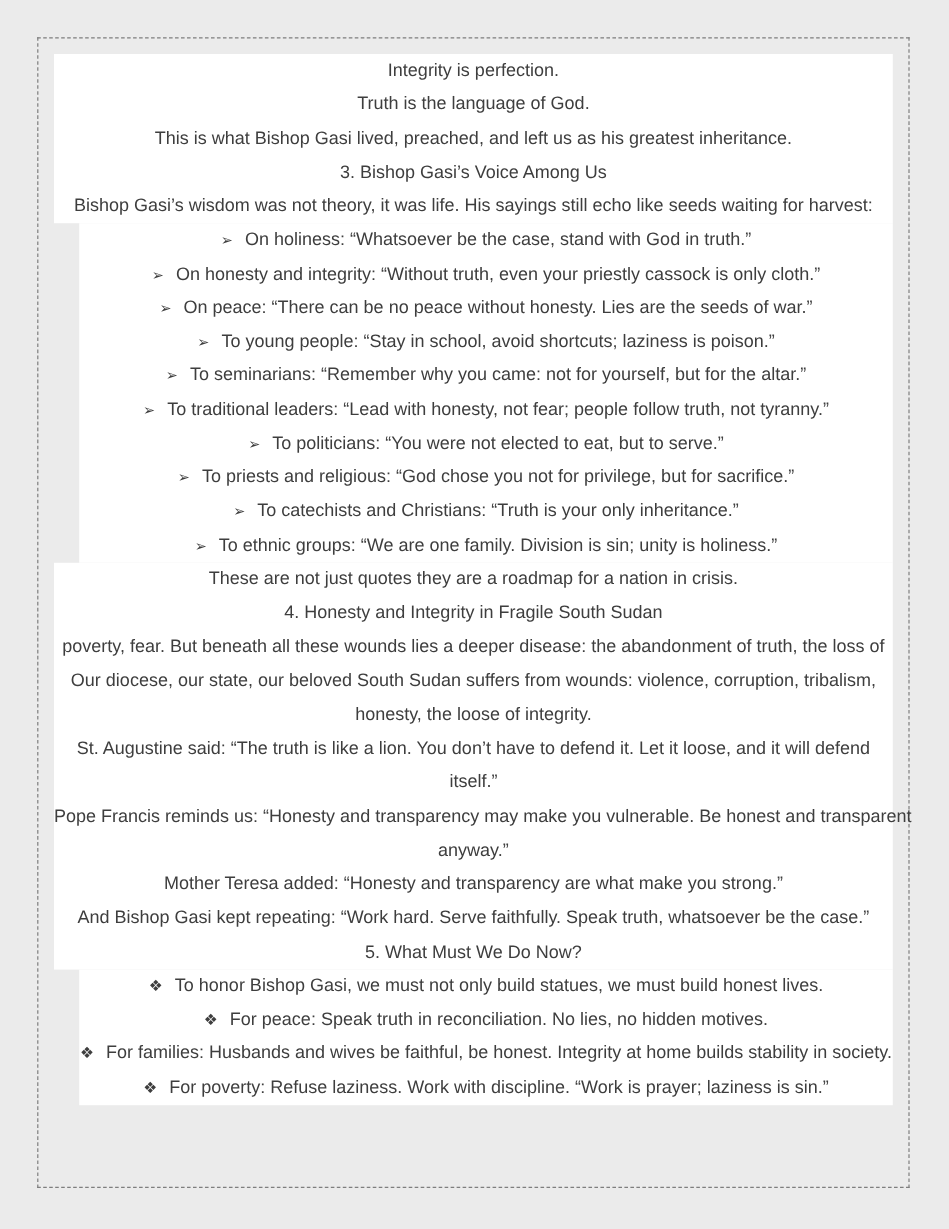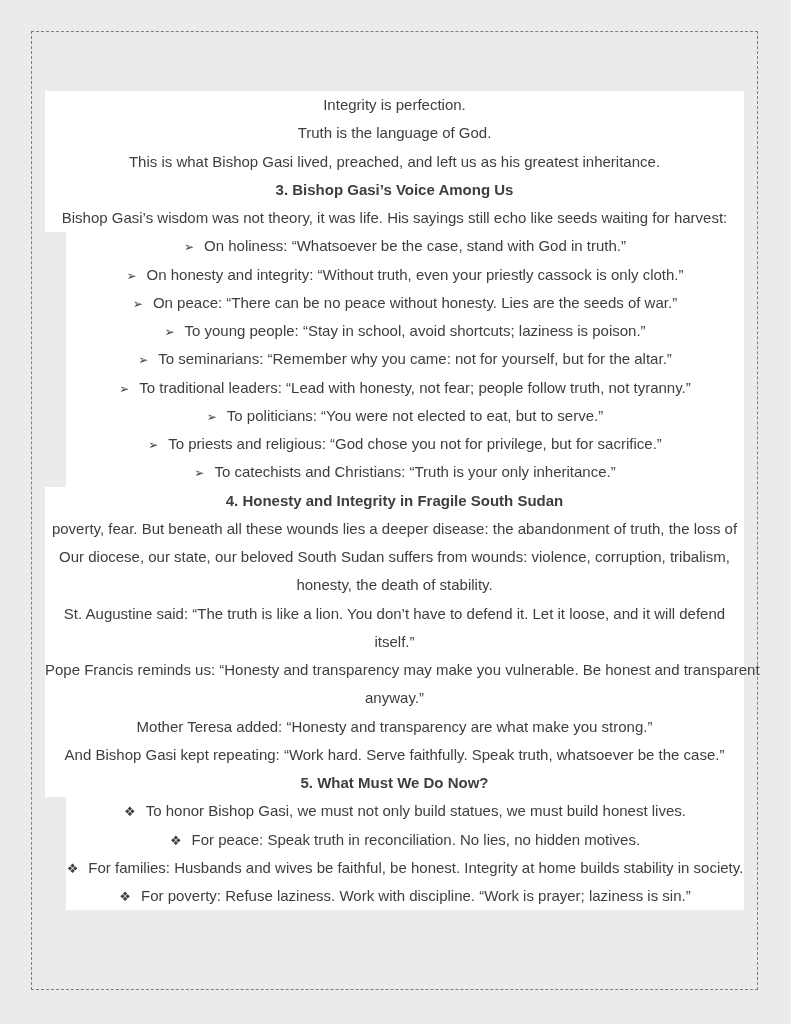--- a/index.html
+++ b/index.html
@@ -21,38 +21,37 @@
     top: 31px;
     width: 727px;
     height: 959px;
     box-sizing: border-box;
     border: 1px dashed #7e7e7e;
     padding: 13px;
     background: transparent;
   }
   .doc-content {
     width: 699px;
-    margin-top: 46px;
   }
   .block {
     background: #ffffff;
   }
   .block.indented {
     margin-left: 21px;
   }
   .line {
     height: 28.25px;
     line-height: 28.25px;
     font-size: 15px;
     text-align: center;
     white-space: nowrap;
     overflow: visible;
   }
   .line.bold {
-    font-weight: bold;
+    font-weight: normal;
   }
   .marker {
     display: inline-block;
     font-family: "DejaVu Sans", sans-serif;
     margin-right: 10px;
   }
   .marker.arrow {
     font-size: 12px;
   }
   .marker.diamond {
@@ -74,26 +73,28 @@
       <div class="block indented">
         <div class="line"><span class="marker arrow">➢</span><span>On holiness: “Whatsoever be the case, stand with God in truth.”</span></div>
         <div class="line"><span class="marker arrow">➢</span><span>On honesty and integrity: “Without truth, even your priestly cassock is only cloth.”</span></div>
         <div class="line"><span class="marker arrow">➢</span><span>On peace: “There can be no peace without honesty. Lies are the seeds of war.”</span></div>
         <div class="line"><span class="marker arrow">➢</span><span>To young people: “Stay in school, avoid shortcuts; laziness is poison.”</span></div>
         <div class="line"><span class="marker arrow">➢</span><span>To seminarians: “Remember why you came: not for yourself, but for the altar.”</span></div>
         <div class="line"><span class="marker arrow">➢</span><span>To traditional leaders: “Lead with honesty, not fear; people follow truth, not tyranny.”</span></div>
         <div class="line"><span class="marker arrow">➢</span><span>To politicians: “You were not elected to eat, but to serve.”</span></div>
         <div class="line"><span class="marker arrow">➢</span><span>To priests and religious: “God chose you not for privilege, but for sacrifice.”</span></div>
         <div class="line"><span class="marker arrow">➢</span><span>To catechists and Christians: “Truth is your only inheritance.”</span></div>
+        <div class="line"><span class="marker arrow">➢</span><span>To ethnic groups: “We are one family. Division is sin; unity is holiness.”</span></div>
       </div>
       <div class="block">
+        <div class="line">These are not just quotes they are a roadmap for a nation in crisis.</div>
         <div class="line bold">4. Honesty and Integrity in Fragile South Sudan</div>
         <div class="line">poverty, fear. But beneath all these wounds lies a deeper disease: the abandonment of truth, the loss of</div>
         <div class="line">Our diocese, our state, our beloved South Sudan suffers from wounds: violence, corruption, tribalism,</div>
-        <div class="line">honesty, the death of stability.</div>
+        <div class="line">honesty, the loose of integrity.</div>
         <div class="line">St. Augustine said: “The truth is like a lion. You don’t have to defend it. Let it loose, and it will defend</div>
         <div class="line">itself.”</div>
         <div class="line">Pope Francis reminds us: “Honesty and transparency may make you vulnerable. Be honest and transparent</div>
         <div class="line">anyway.”</div>
         <div class="line">Mother Teresa added: “Honesty and transparency are what make you strong.”</div>
         <div class="line">And Bishop Gasi kept repeating: “Work hard. Serve faithfully. Speak truth, whatsoever be the case.”</div>
         <div class="line bold">5. What Must We Do Now?</div>
       </div>
       <div class="block indented">
         <div class="line"><span class="marker diamond">❖</span><span>To honor Bishop Gasi, we must not only build statues, we must build honest lives.</span></div>

